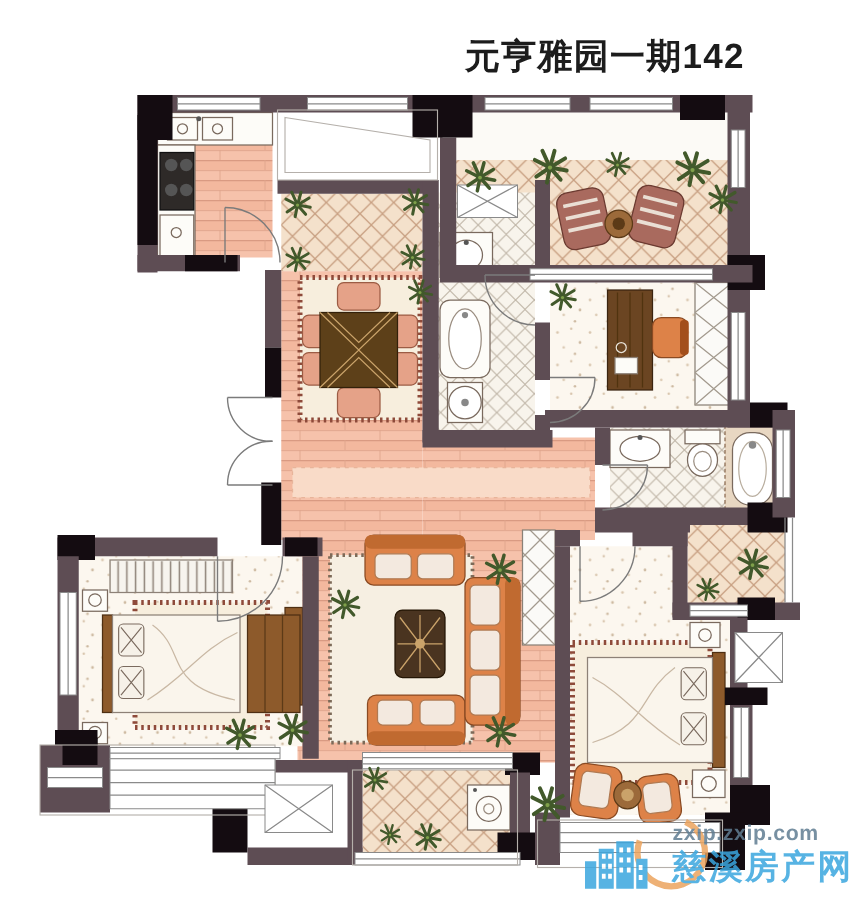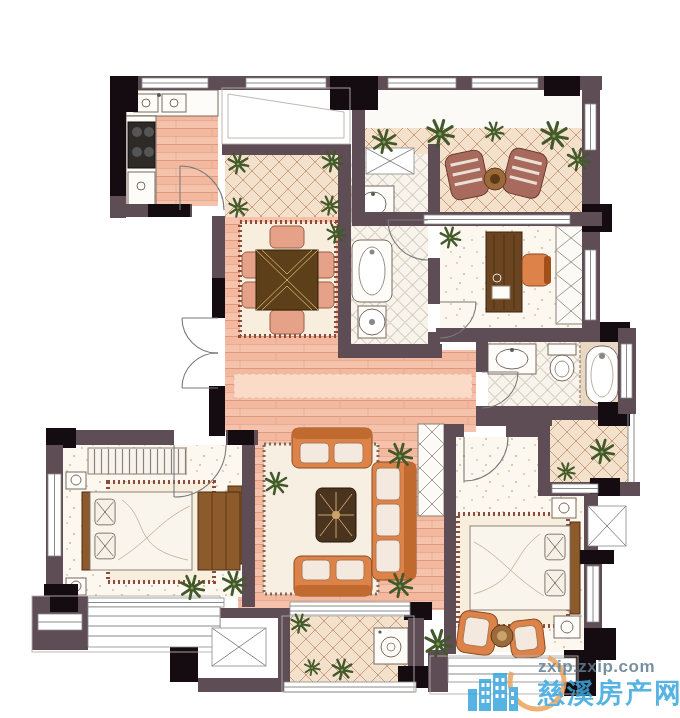--- a/index.html
+++ b/index.html
@@ -490,20 +490,21 @@
     <use href="#plant" x="219" y="569" width="30" height="30"></use>
     <use href="#plant" x="288" y="612" width="24" height="24"></use>
     <use href="#plant" x="329" y="657" width="26" height="26"></use>
     <use href="#plant" x="302" y="658" width="20" height="20"></use>
     <use href="#plant" x="587" y="437" width="30" height="30"></use>
     <use href="#plant" x="555" y="461" width="22" height="22"></use>
     <use href="#plant" x="421" y="627" width="34" height="34"></use>
   </g>
 </svg>
 
+<div class="title">元亨雅园一期142</div>
 
 <div class="wm">
   <svg class="wm-arc" width="66" height="72" viewBox="0 0 66 72">
     <circle cx="33" cy="38" r="27" fill="none" stroke="var(--watermark-orange)" stroke-width="5" stroke-dasharray="125 45" transform="rotate(-65 33 38)"></circle>
   </svg>
   <svg class="wm-icon" width="54" height="40" viewBox="0 0 54 40">
     <g fill="var(--watermark-blue)">
       <rect x="0" y="17" width="9" height="22"></rect>
       <rect x="11" y="7" width="12" height="32"></rect>
       <rect x="25" y="1" width="14" height="38"></rect>

